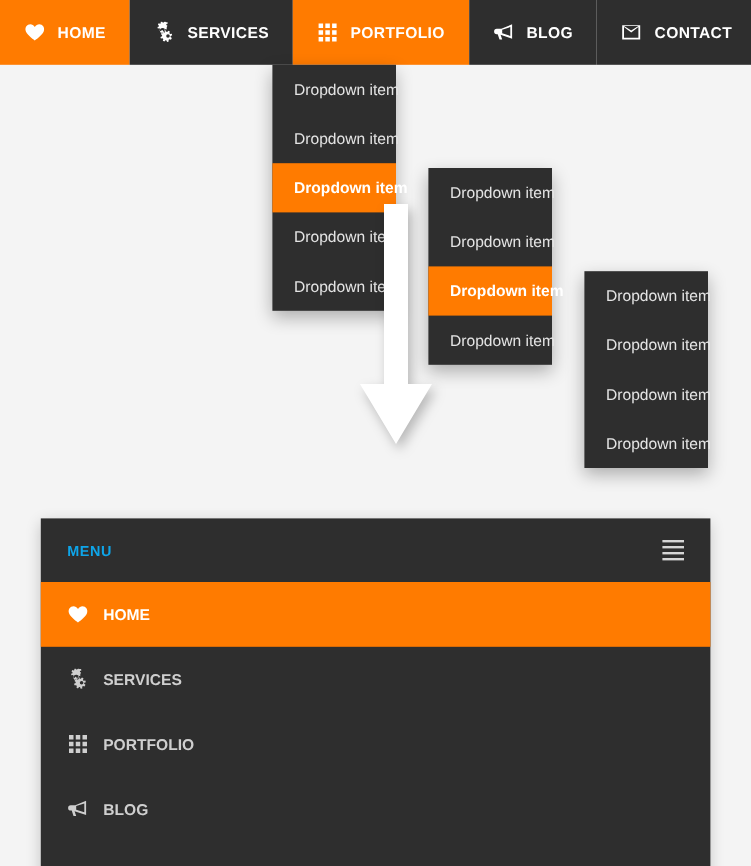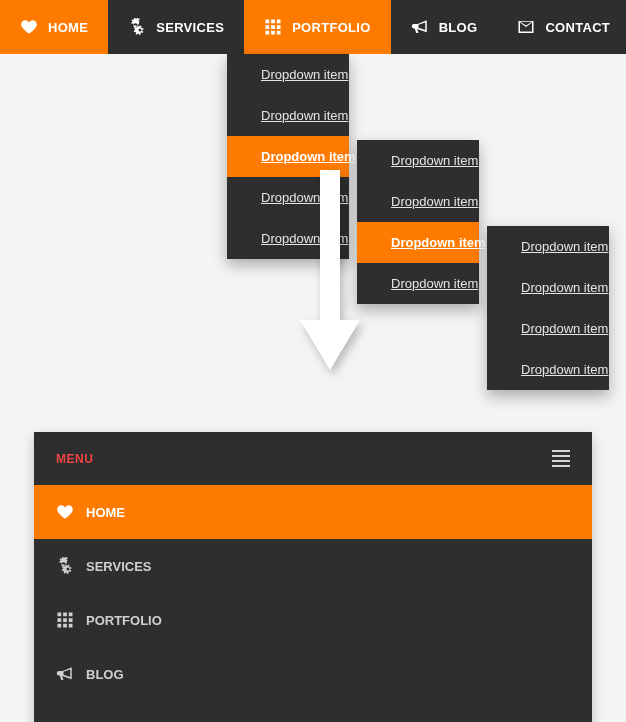--- a/index.html
+++ b/index.html
@@ -42,25 +42,24 @@
   
   .dd {
     position: absolute;
     background: #2e2e2e;
     box-shadow: 0 6px 14px rgba(0,0,0,.3);
     z-index: 3;
   }
   .dd .dd-item {
     color: #e4e4e4;
     font-size: 13px;
-    padding: 13px 34px;
-    width: 122px;
+    padding: 13px 18px;
+    width: 103px;
     cursor: pointer;
     white-space: nowrap;
-    text-decoration: underline;
   }
   .dd .dd-item.selected { background: #ff7b00; color: #fff; font-weight: 700; }
 
   .dd1 { left: 227px; top: 54px; }
   .dd2 { left: 357px; top: 140px; }
   .dd3 { left: 487px; top: 226px; }
 
   
   .arrow {
     position: absolute;
@@ -73,21 +72,21 @@
   
   .mobile {
     margin: 378px 34px 12px 34px;
     background: #2e2e2e;
     box-shadow: 0 4px 12px rgba(0,0,0,.2);
   }
   .mobile .m-header {
     display: flex;
     align-items: center;
     justify-content: space-between;
-    color: #ef4444;
+    color: #0ea5e9;
     font-size: 12px;
     font-weight: 700;
     letter-spacing: .5px;
     padding: 18px 22px;
   }
   .hamburger { display:inline-flex; flex-direction:column; gap:3px; cursor:pointer; }
   .hamburger span { display:block; width:18px; height:2px; background:#d6d6d6; }
 
   .mobile .m-item {
     display: flex;

